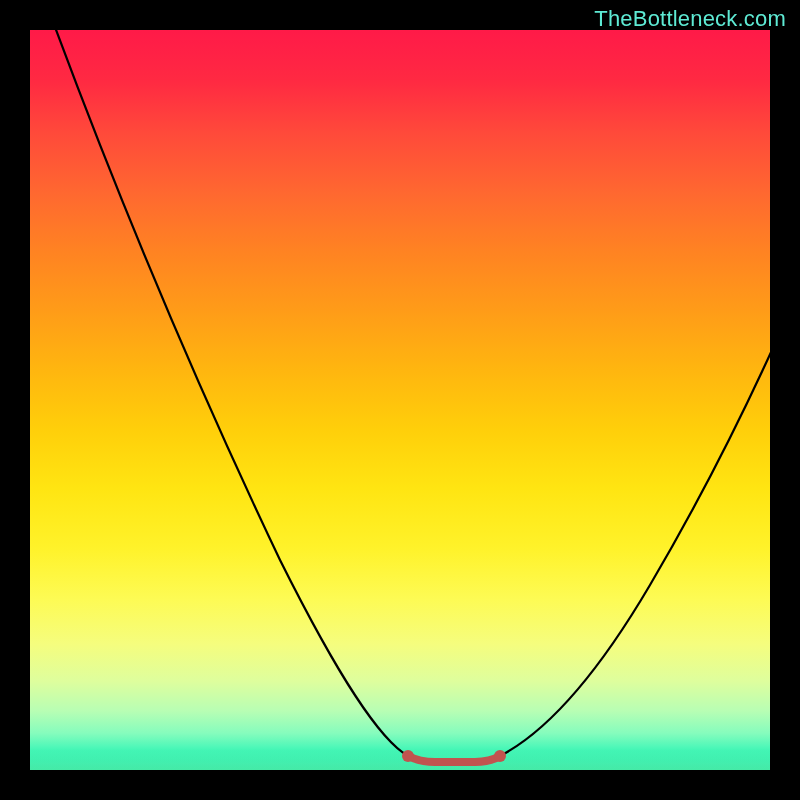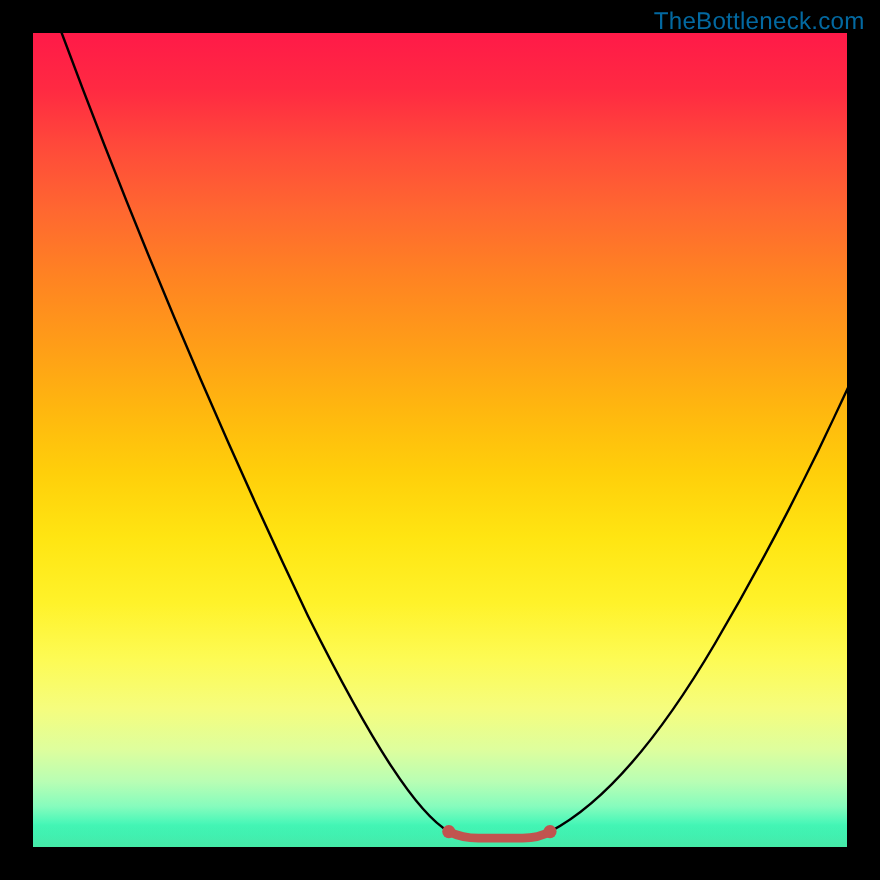--- a/index.html
+++ b/index.html
@@ -85,21 +85,21 @@
     stroke-linecap: round;
     stroke-linejoin: round;
   }
   .end-dot {
     fill: #c1544f;
   }
   .watermark {
     position: absolute;
     top: 6px;
     right: 14px;
-    color: #0369a1;
+    color: #5eead4;
     font-size: 22px;
     letter-spacing: 0.2px;
     user-select: none;
   }
 </style>
 </head>
 <body>
 
 <div class="frame">
 

